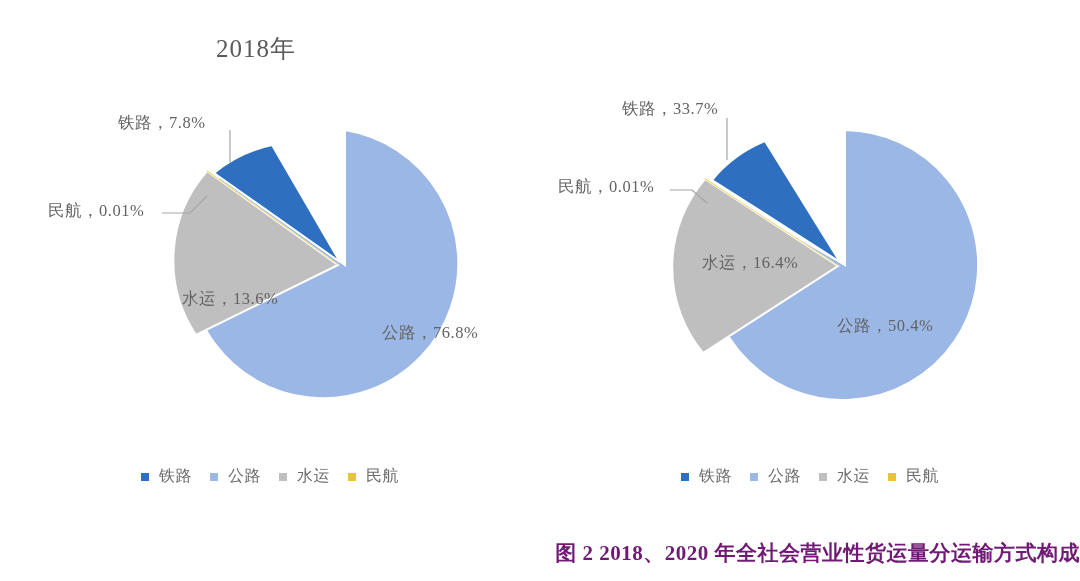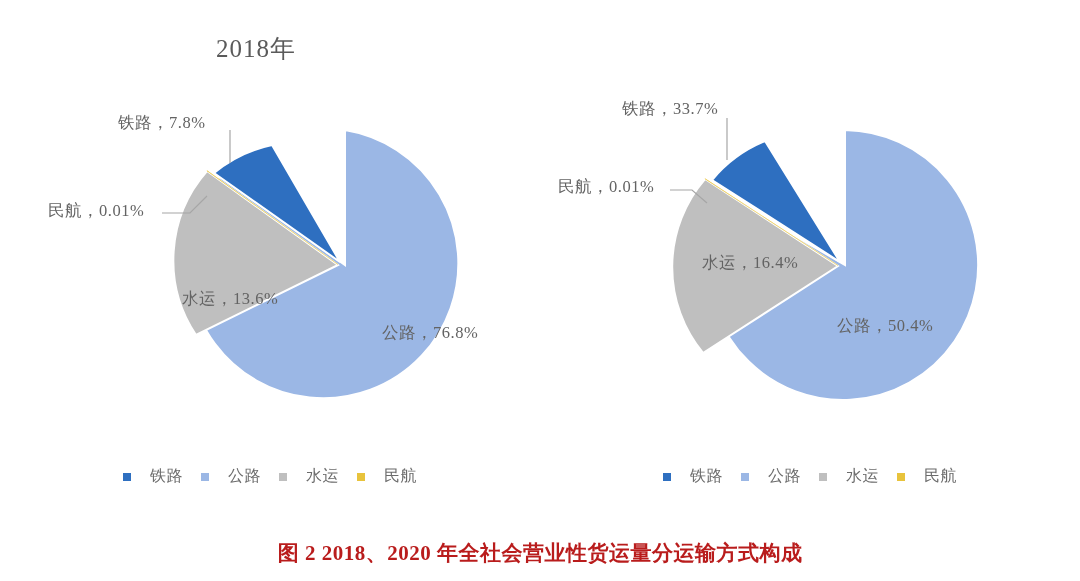--- a/index.html
+++ b/index.html
@@ -75,21 +75,21 @@
     left: 0;
     width: 100%;
     display: flex;
     justify-content: center;
     align-items: center;
     gap: 18px;
   }
   .legend-item {
     display: flex;
     align-items: center;
-    gap: 19px;
+    gap: 10px;
     font-size: 16px;
     color: #6b6b6b;
     letter-spacing: 0.5px;
   }
   .legend-swatch {
     width: 8px;
     height: 8px;
     display: inline-block;
     flex: 0 0 auto;
   }
@@ -110,24 +110,24 @@
     pointer-events: none;
     white-space: nowrap;
   }
 
   
   .caption {
     position: absolute;
     left: 0;
     bottom: 14px;
     width: 1080px;
-    text-align: center;
+    text-align: right;
     font-size: 21px;
     font-weight: 700;
-    color: #b91c1c;
+    color: #701a75;
     letter-spacing: 0.5px;
     font-family: "Liberation Serif", "DejaVu Serif", serif;
   }
 </style>
 </head>
 <body>
 
 <div class="canvas">
 
   <div class="panel panel-left">

